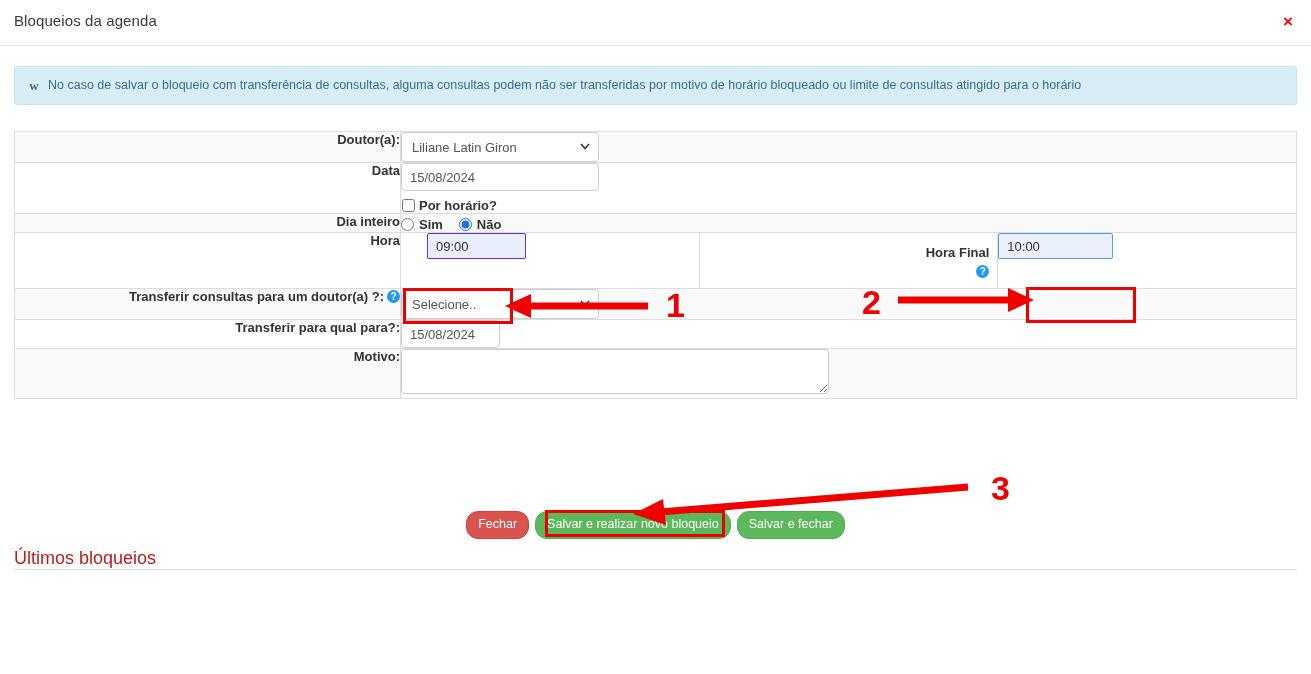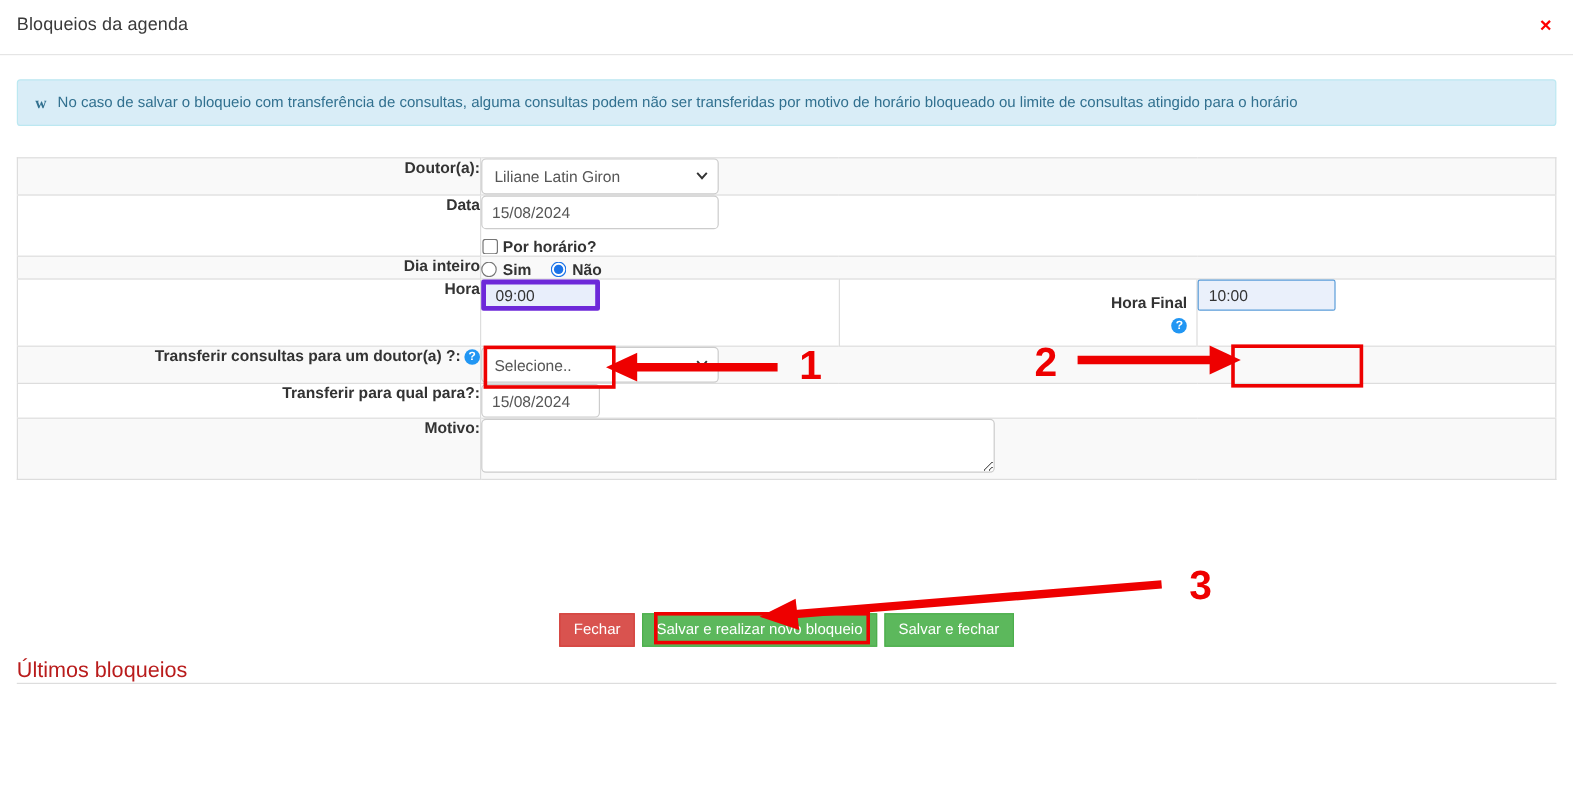--- a/index.html
+++ b/index.html
@@ -168,24 +168,25 @@
     border-radius: 4px;
     background: #ffffff;
     font-family: "Liberation Sans", sans-serif;
   }
   input.ctl-time {
     width: 99px;
     height: 26px;
     padding: 3px 8px;
     font-size: 13px;
     color: #333333;
-    border: 4px solid #6d28d9;
+    border: 1px solid #6d28d9;
     border-radius: 2px;
     background: #e8eefb;
     font-family: "Liberation Sans", sans-serif;
+    margin-left: 26px;
   }
   input.ctl-time-focus {
     width: 115px;
     height: 26px;
     padding: 3px 8px;
     font-size: 13px;
     color: #333333;
     border: 1px solid #5b9dd9;
     border-radius: 2px;
     background: #eaf0fb;
@@ -248,21 +249,21 @@
     left: 0;
     top: 511px;
     width: 1311px;
     display: flex;
     justify-content: center;
     align-items: flex-start;
     gap: 6px;
   }
   .btn {
     border: 1px solid transparent;
-    border-radius: 0;
+    border-radius: 12px;
     font-size: 12.5px;
     color: #ffffff;
     padding: 5px 11px;
     cursor: pointer;
     font-family: "Liberation Sans", sans-serif;
     line-height: 1.25;
     white-space: nowrap;
   }
   .btn-danger { background: #d9534f; border-color: #d43f3a; }
   .btn-success { background: #5cb85c; border-color: #4cae4c; }

